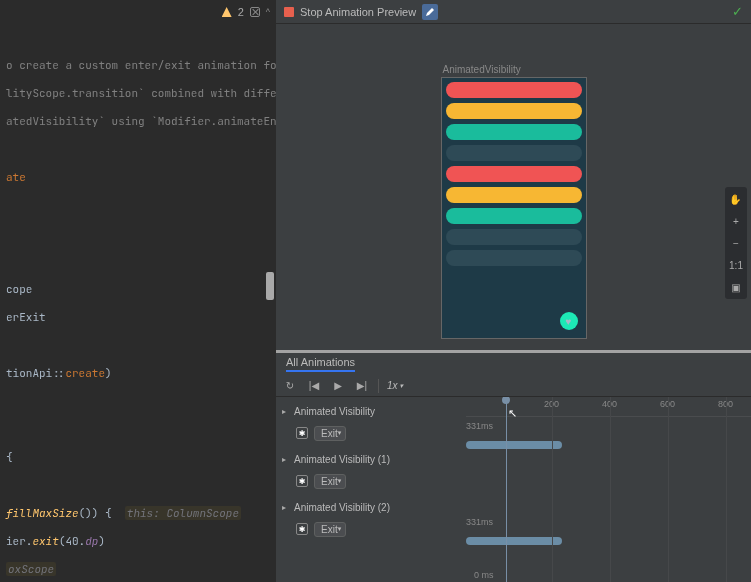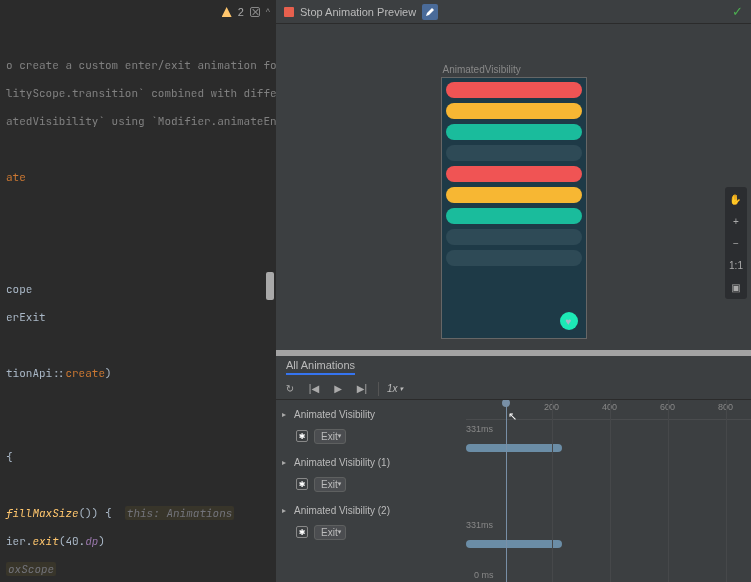--- a/index.html
+++ b/index.html
@@ -43,21 +43,21 @@
 .red { background: #f05454; }
 .yellow { background: #f7b733; }
 .green { background: #1abc9c; }
 .darkblue { background: #2e4a56; }
 .fab { position: absolute; bottom: 8px; right: 8px; width: 18px; height: 18px; background: #1de9b6; border-radius: 50%; display: flex; align-items: center; justify-content: center; font-size: 10px; }
 
 .side-tools { position: absolute; right: 4px; top: 50%; display: flex; flex-direction: column; gap: 6px; background: #2b2d30; padding: 4px 3px; border-radius: 3px; }
 .side-tools div { width: 16px; height: 16px; color: #aaa; font-size: 10px; display: flex; align-items: center; justify-content: center; border-radius: 2px; cursor: pointer; }
 
 
-.apanel { height: 232px; background: #3c3f41; border-top: 6px solid #a3a3a3; display: flex; flex-direction: column; }
+.apanel { height: 232px; background: #3c3f41; border-top: 3px solid #a3a3a3; display: flex; flex-direction: column; }
 .aheader { height: 22px; display: flex; align-items: center; padding: 0 10px; }
 .aheader-title { color: #bbb; font-size: 11px; border-bottom: 2px solid #3574f0; padding-bottom: 2px; }
 .acontrols { height: 22px; display: flex; align-items: center; padding: 0 6px; gap: 8px; border-bottom: 1px solid #2b2b2b; }
 .ibtn { width: 16px; height: 16px; display: flex; align-items: center; justify-content: center; color: #aaa; cursor: pointer; font-size: 10px; }
 .speed { color: #bbb; font-size: 10px; display: flex; align-items: center; gap: 2px; font-style: italic; }
 .divider { width: 1px; height: 14px; background: #555; }
 
 .atracks { flex: 1; overflow: hidden; position: relative; display: flex; }
 .alist { width: 190px; display: flex; flex-direction: column; padding: 0 0 0 6px; }
 .atrack-head { height: 20px; display: flex; align-items: center; gap: 4px; color: #bbb; font-size: 10px; margin-top: 4px; }
@@ -102,21 +102,21 @@
 <div class="line"></div>
 <div class="line"></div>
 <div class="line"><span class="c-mon">cope</span></div>
 <div class="line"><span class="c-mon">erExit</span></div>
 <div class="line"></div>
 <div class="line"><span class="c-mon">tionApi::</span><span class="c-kw">create</span><span class="c-mon">)</span></div>
 <div class="line"></div>
 <div class="line"></div>
 <div class="line"><span class="c-mon">{</span></div>
 <div class="line"></div>
-<div class="line"><span class="c-fn">fillMaxSize</span><span class="c-mon">()) {  </span><span class="c-param">this: Animations</span></div>
+<div class="line"><span class="c-fn">fillMaxSize</span><span class="c-mon">()) {  </span><span class="c-param">this: ColumnScope</span></div>
 <div class="line"><span class="c-mon">ier.</span><span class="c-fn">exit</span><span class="c-mon">(40.</span><span class="c-ext">dp</span><span class="c-mon">)</span></div>
 <div class="line"><span class="c-param">oxScope</span></div>
 
 
 
 
 
 
 
 

